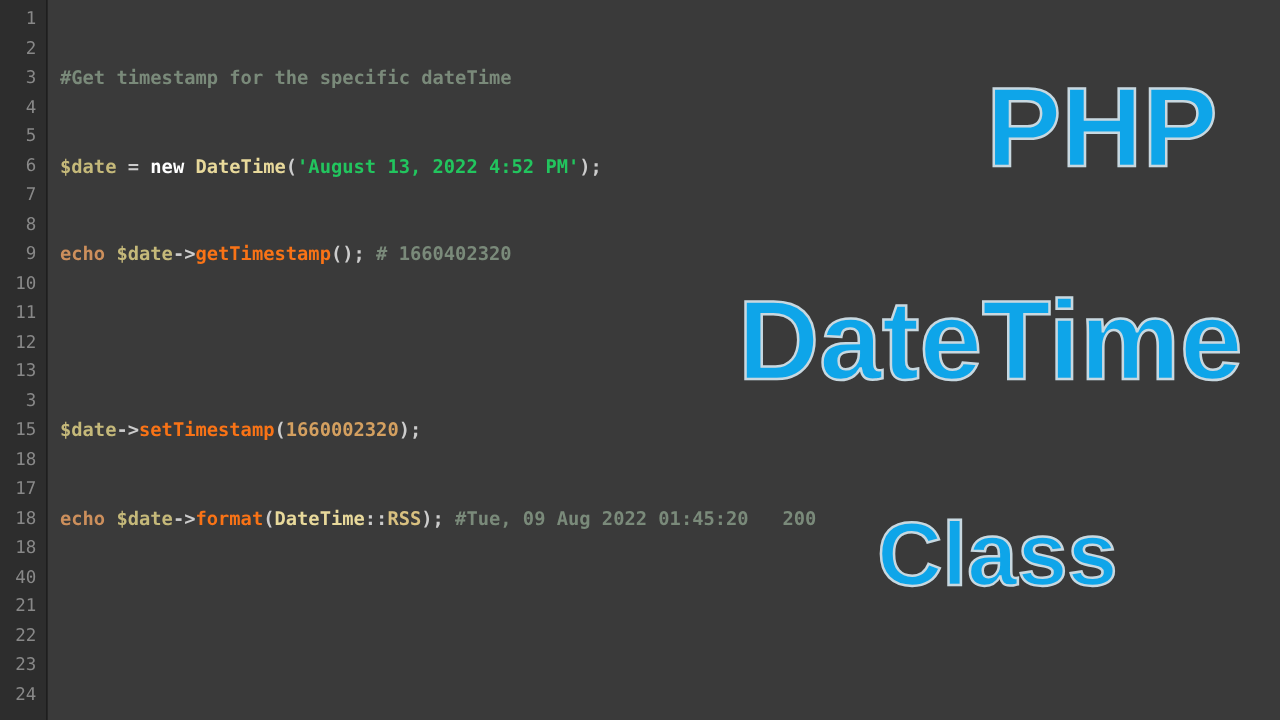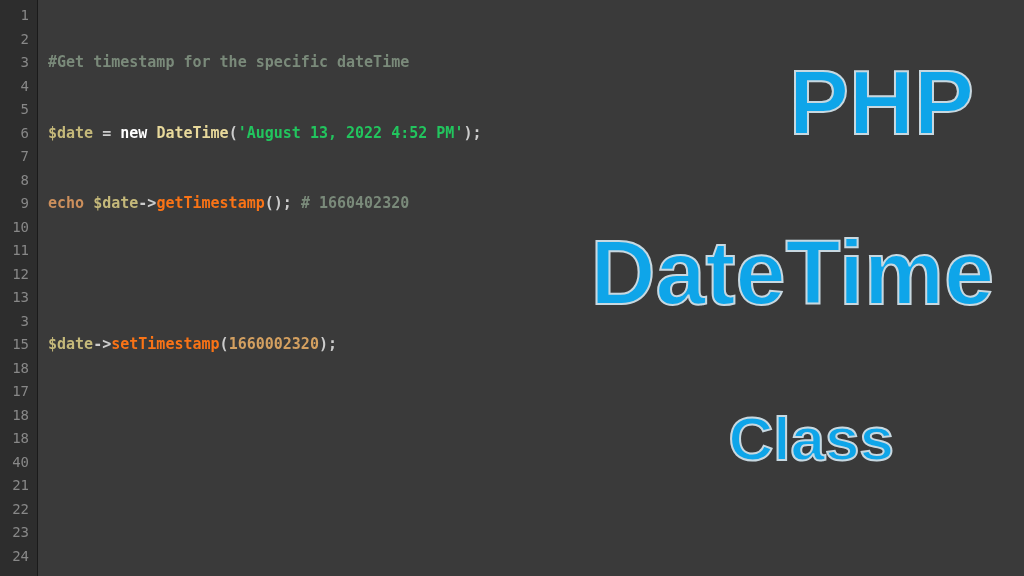--- a/index.html
+++ b/index.html
@@ -58,21 +58,21 @@
   font-weight: 900;
   color: #0ea5e9;
   -webkit-text-stroke: 2px #c8d8e0;
   font-family: Arial, sans-serif;
   pointer-events: none;
   line-height: 1;
   margin-top: 28px;
 }
 .t1 { top: 30px; font-size: 90px; }
 .t2 { top: 200px; font-size: 90px; right: 30px; }
-.t3 { top: 380px; font-size: 62px; right: 130px; }
+.t3 { top: 380px; font-size: 72px; right: 130px; }
 </style>
 </head>
 <body>
 
 <div class="editor">
   <div class="gutter">
     <div>1</div>
     <div>2</div>
     <div>3</div>
     <div>4</div>
@@ -96,20 +96,21 @@
     <div>22</div>
     <div>23</div>
     <div>24</div>
   </div>
   <div class="code">
     <div><span class="comment">#Get timestamp for the specific dateTime</span></div>
     <div><span class="var">$date</span><span class="op"> = </span><span class="new">new</span><span> </span><span class="class">DateTime</span><span class="punc">(</span><span class="str">'August 13, 2022 4:52 PM'</span><span class="punc">);</span></div>
     <div><span class="kw">echo</span><span> </span><span class="var">$date</span><span class="op">-&gt;</span><span class="fn">getTimestamp</span><span class="punc">(); </span><span class="comment"># 1660402320</span></div>
     <div></div>
     <div><span class="var">$date</span><span class="op">-&gt;</span><span class="fn">setTimestamp</span><span class="punc">(</span><span class="num">1660002320</span><span class="punc">);</span></div>
+    <div><span class="kw">echo</span><span> </span><span class="var">$date</span><span class="op">-&gt;</span><span class="fn">format</span><span class="punc">(</span><span class="class">DateTime</span><span class="scope">::</span><span class="const">RSS</span><span class="punc">); </span><span class="comment">#Tue, 09 Aug 2022 01:45:20   200</span></div>
     <div></div>
     
     
     
     
     
     
     
     
     

